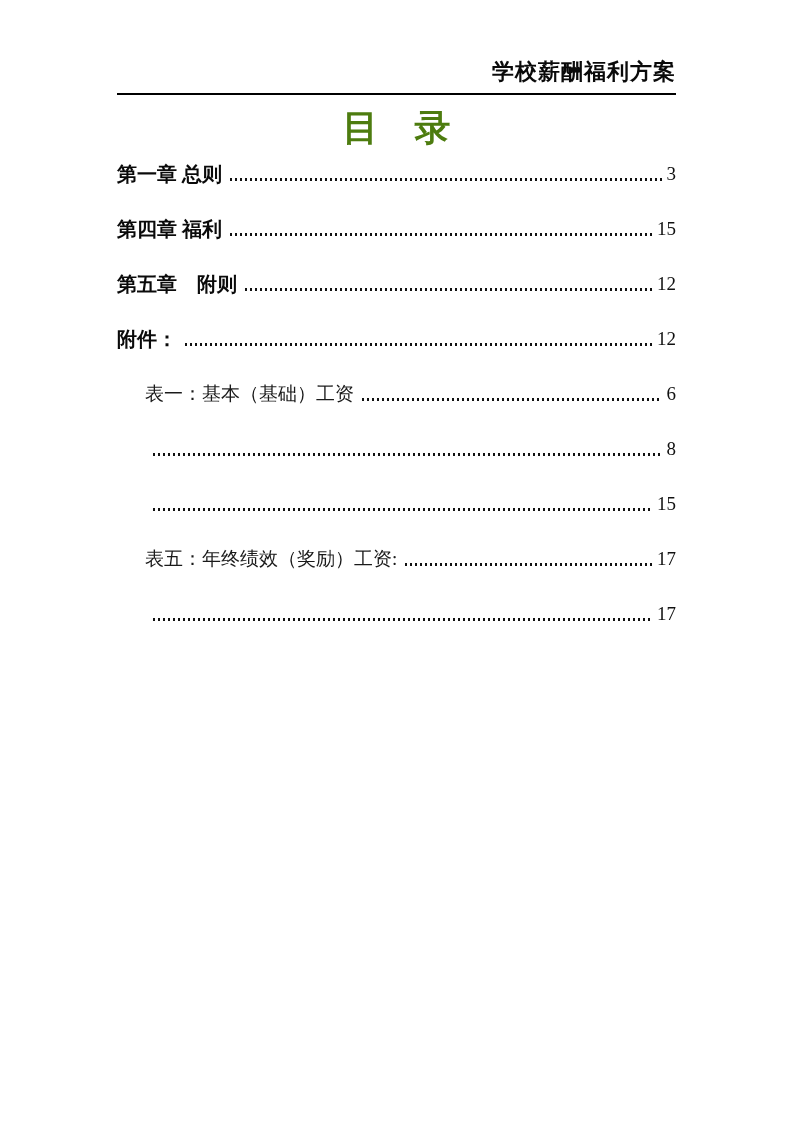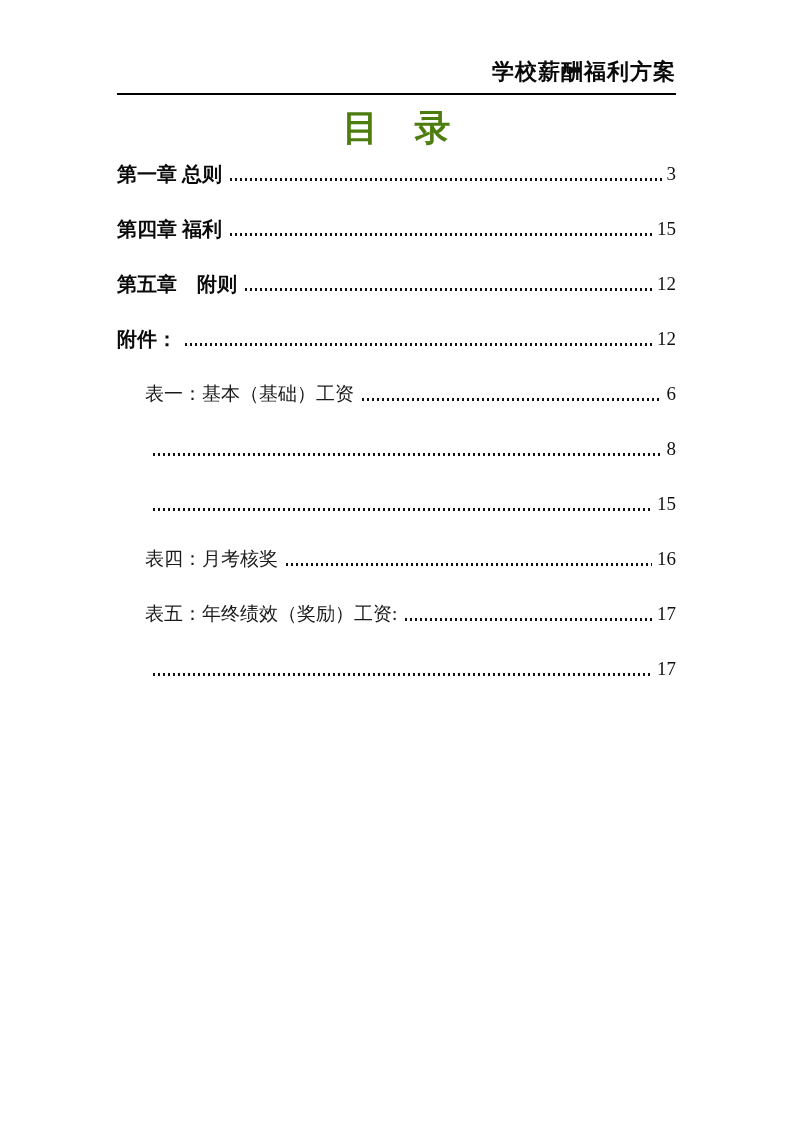--- a/index.html
+++ b/index.html
@@ -142,25 +142,20 @@
     <div class="toc-row lvl2">
       <span class="leader"></span>
       <span class="pagenum">8</span>
     </div>
 
     <div class="toc-row lvl2">
       <span class="leader"></span>
       <span class="pagenum">15</span>
     </div>
 
-    <div class="toc-row lvl2">
-      <span class="label">表四：月考核奖</span>
-      <span class="leader"></span>
-      <span class="pagenum">16</span>
-    </div>
 
     <div class="toc-row lvl2">
       <span class="label">表五：年终绩效（奖励）工资:</span>
       <span class="leader"></span>
       <span class="pagenum">17</span>
     </div>
 
     <div class="toc-row lvl2">
       <span class="leader"></span>
       <span class="pagenum">17</span>

